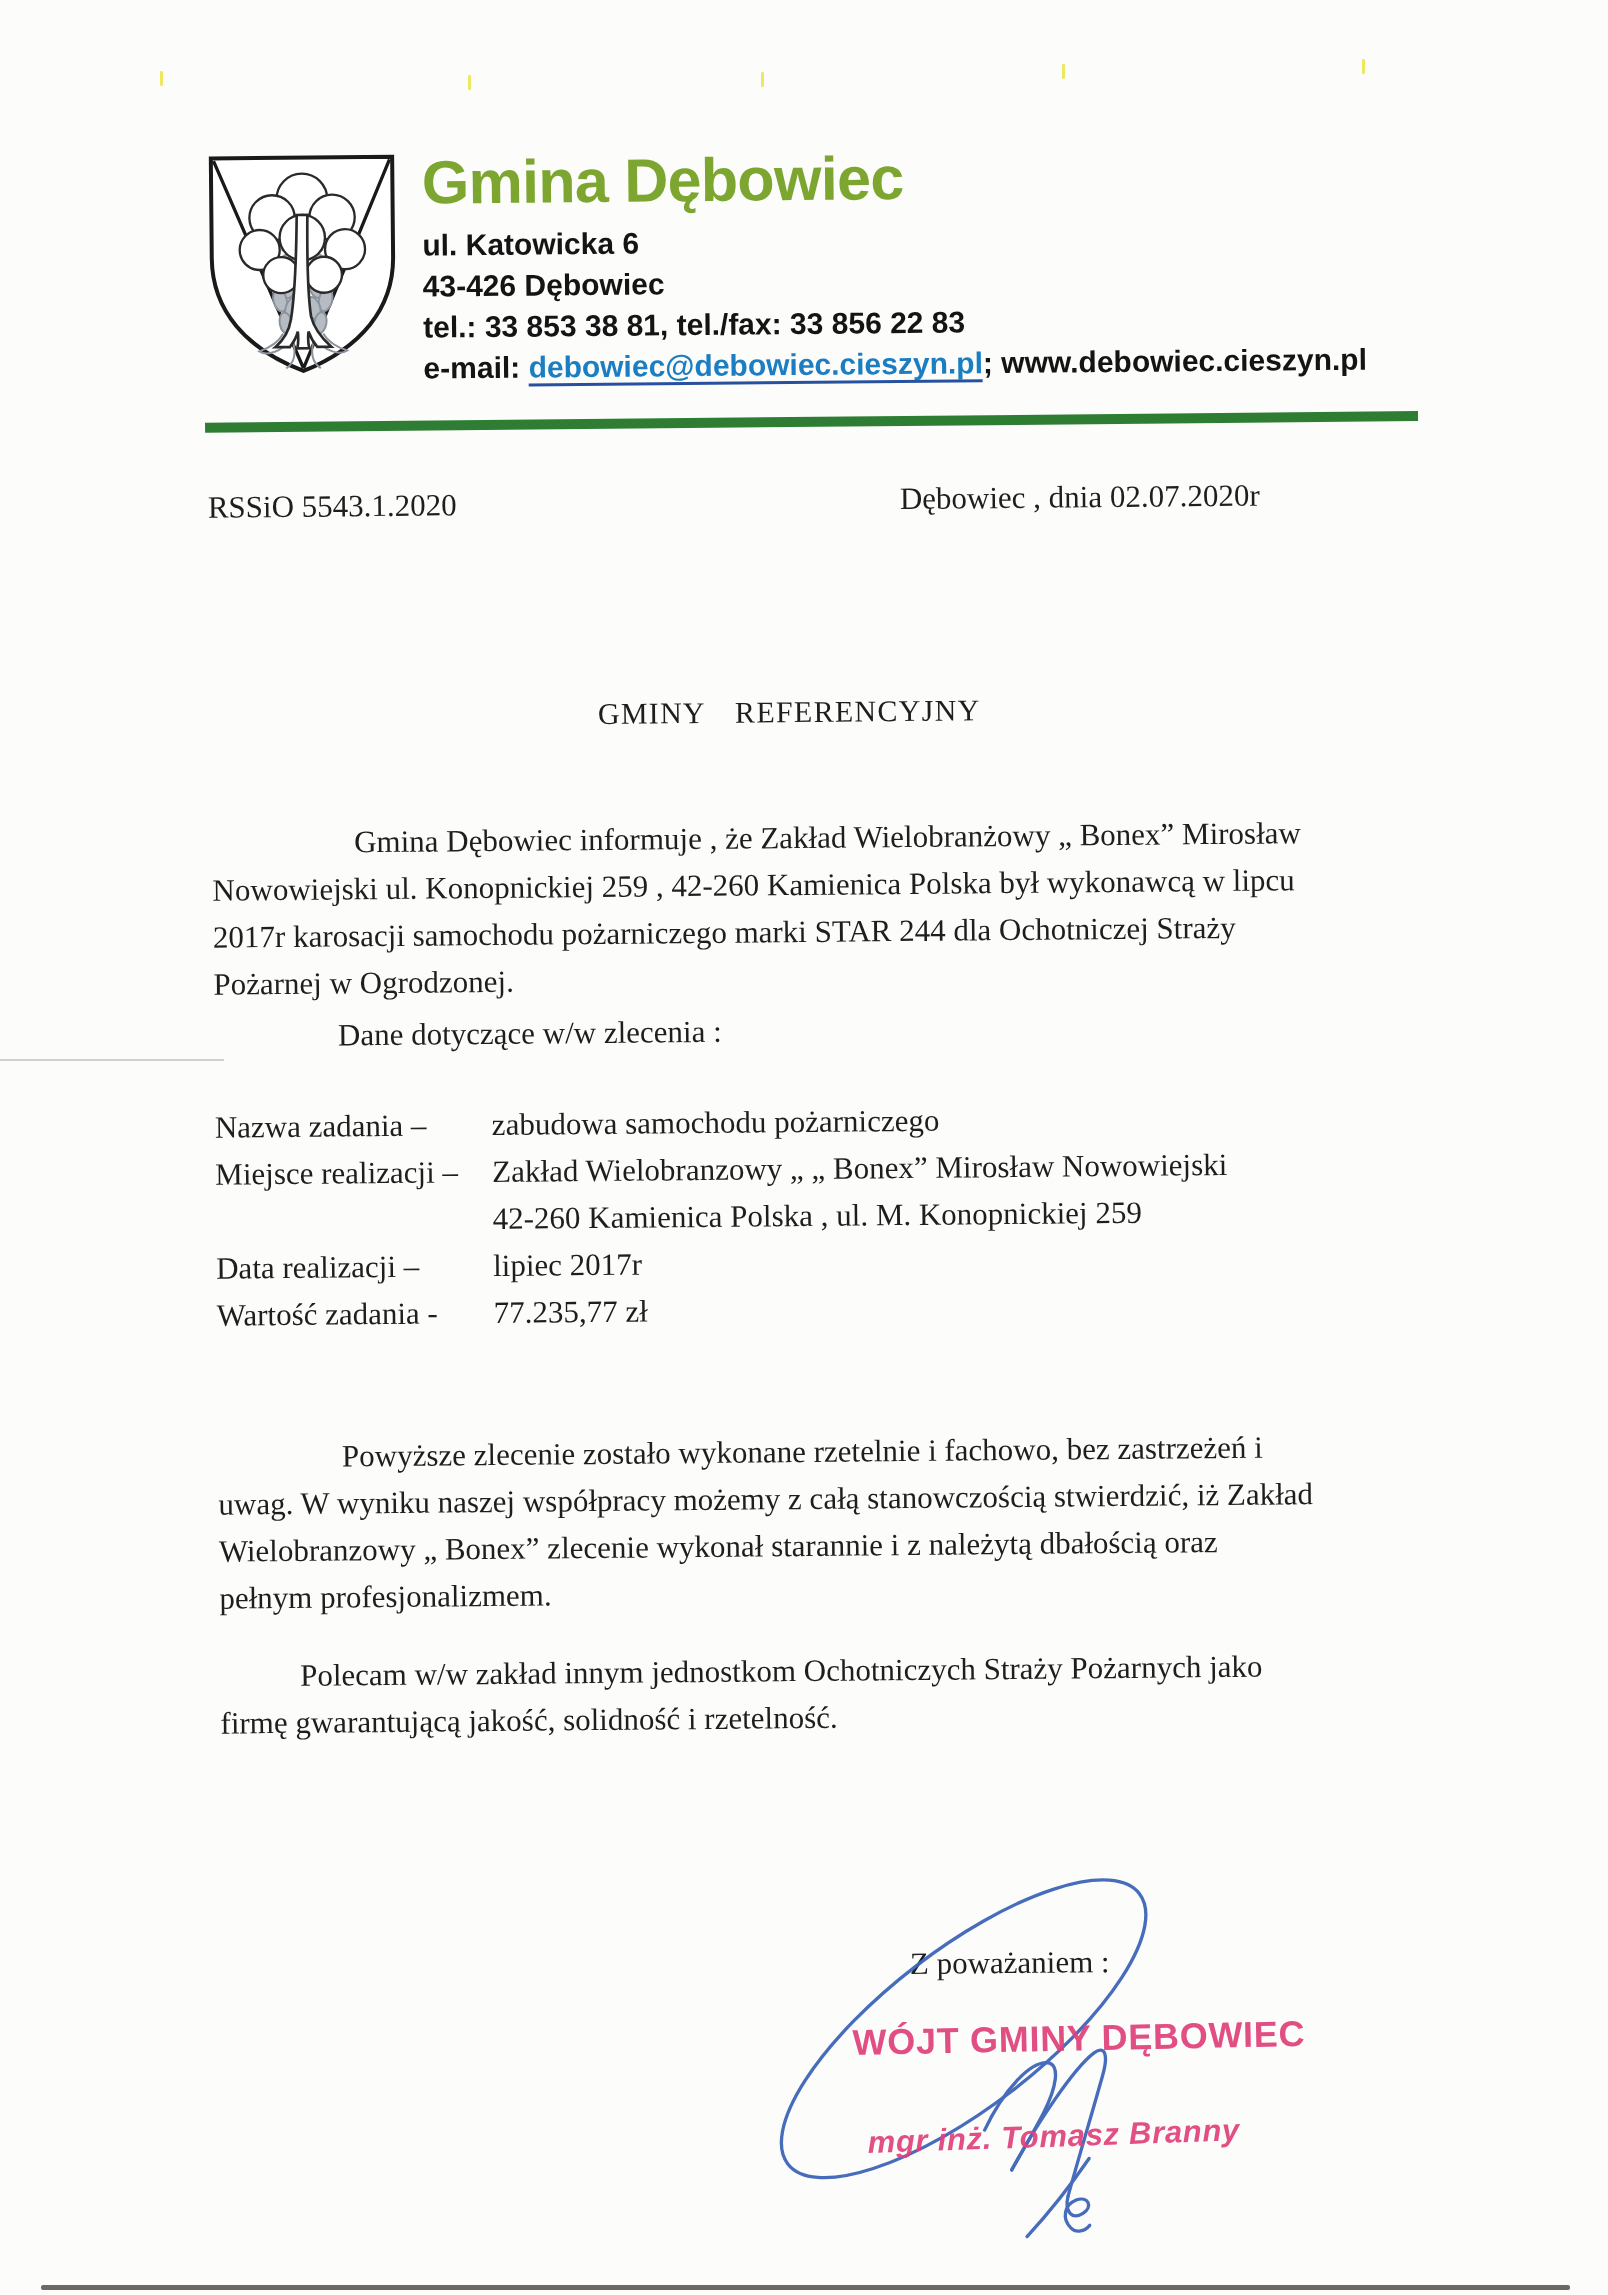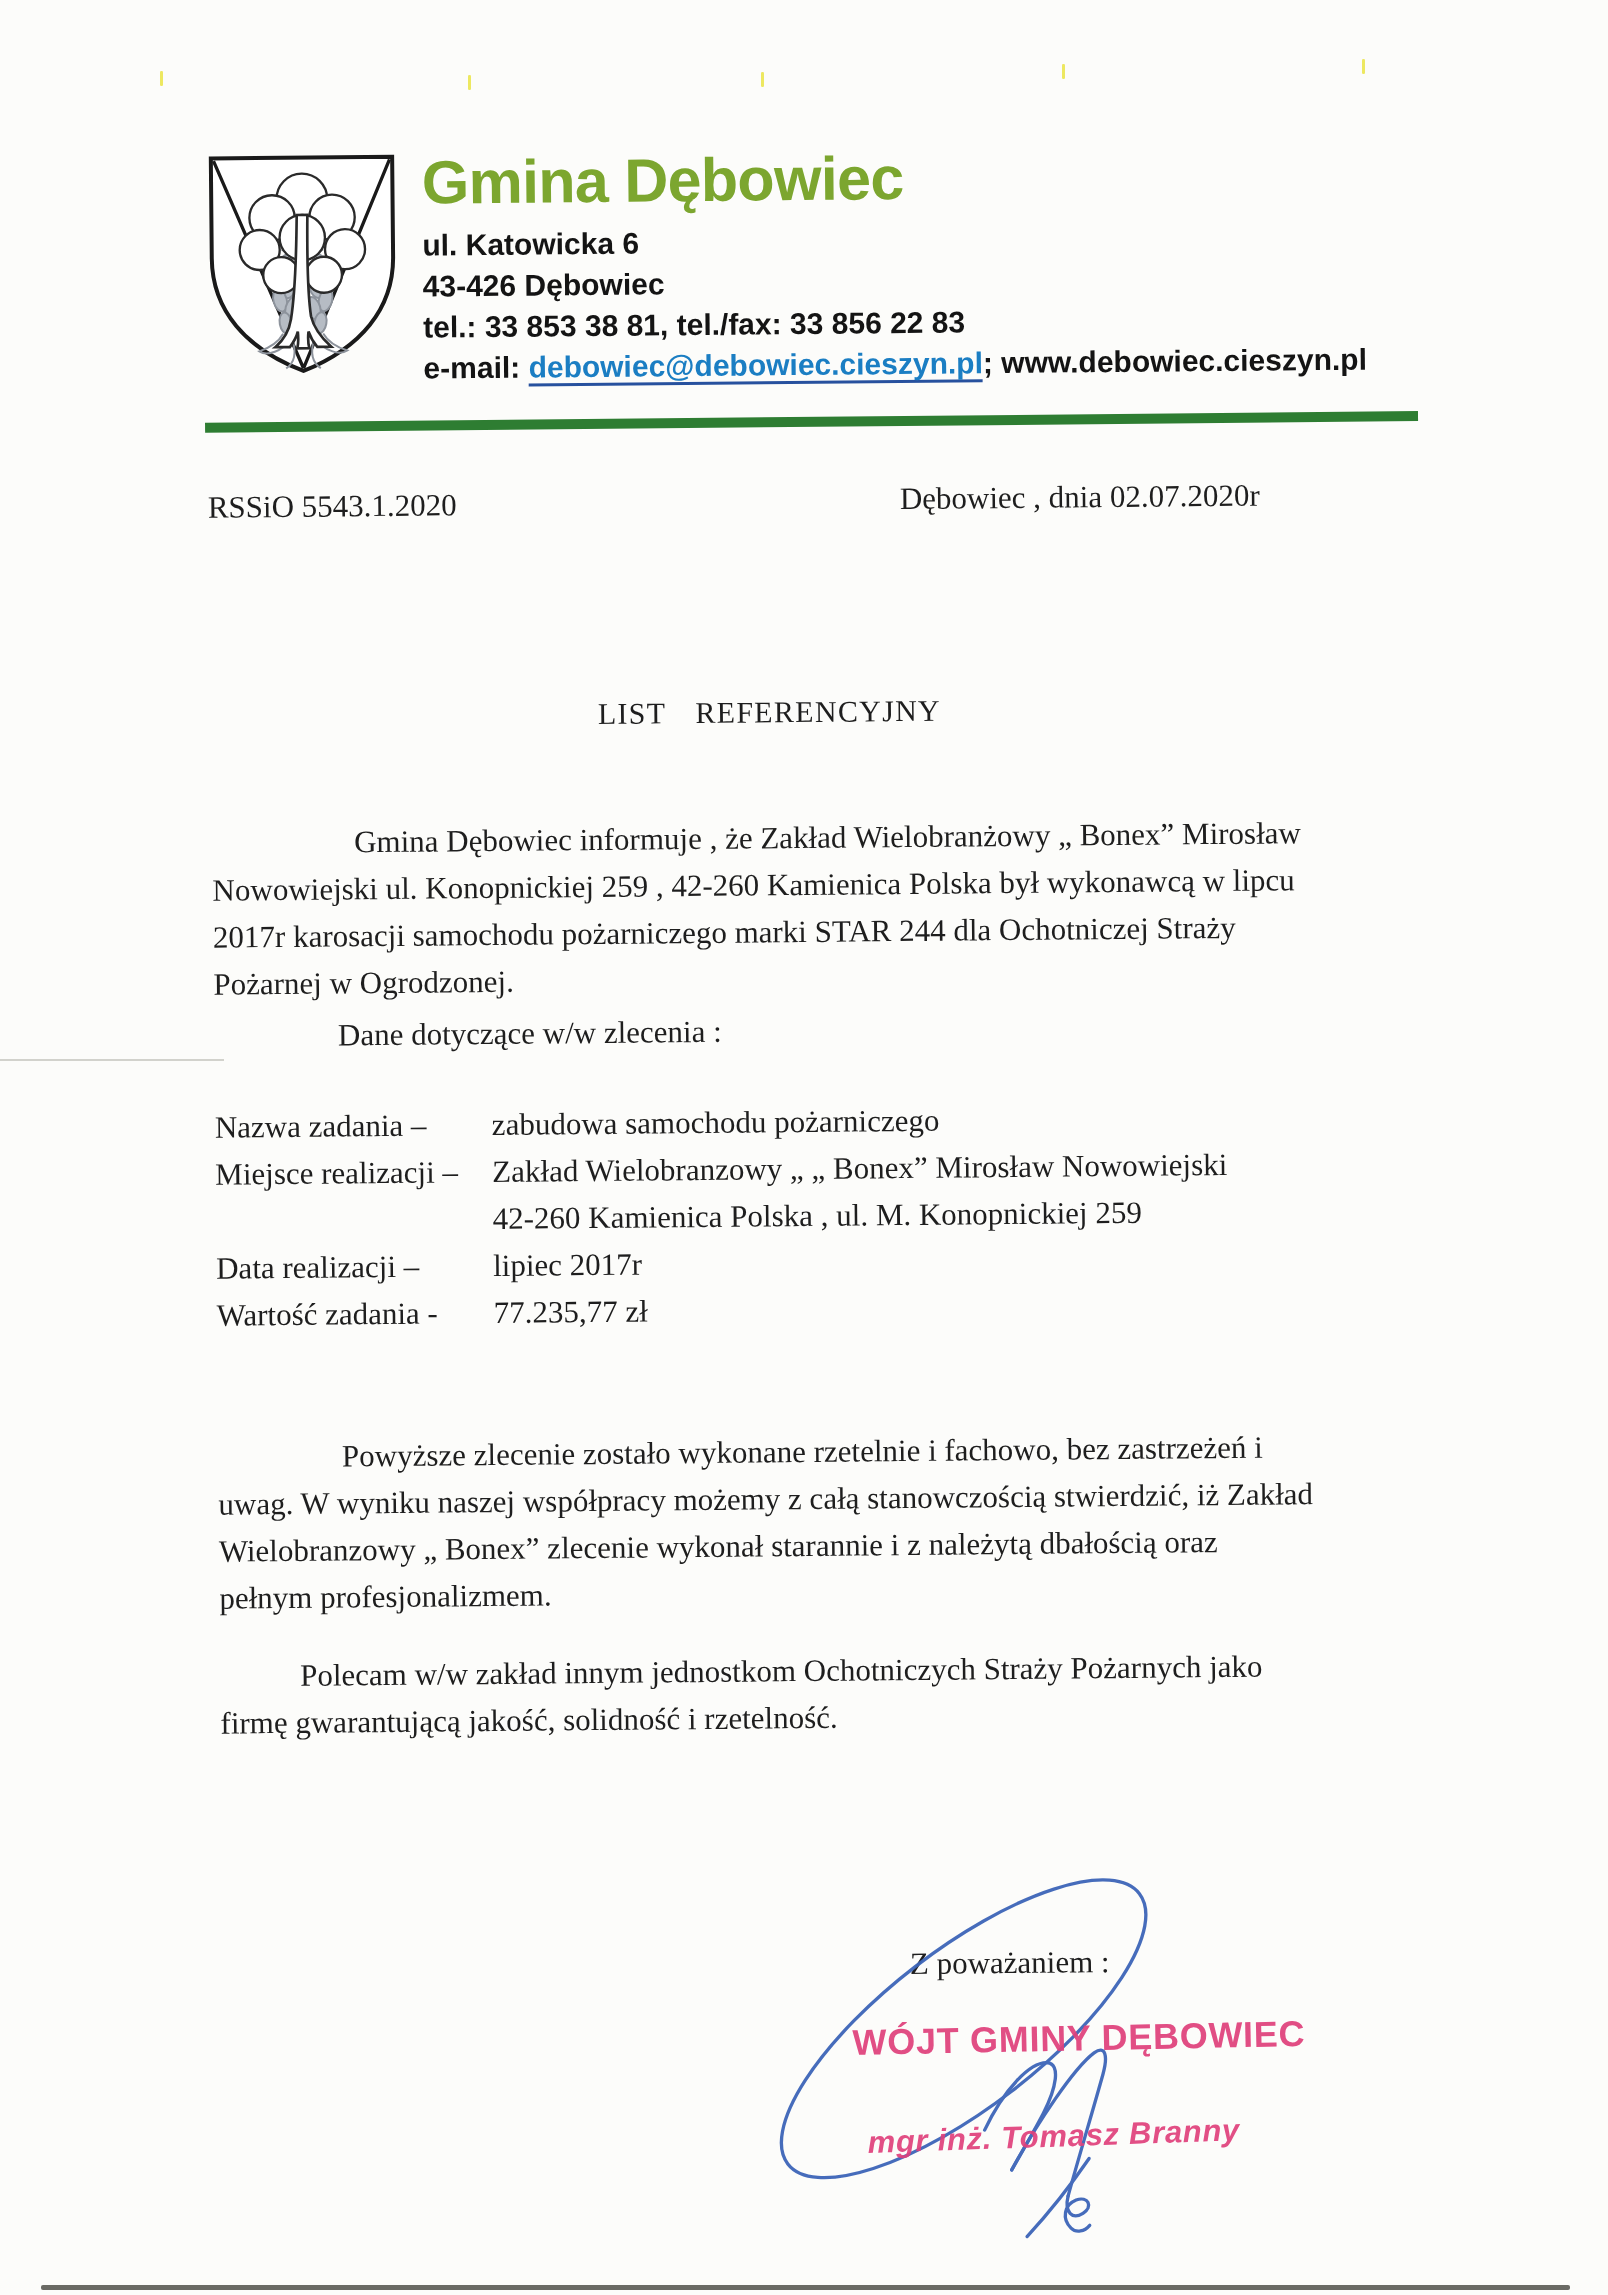--- a/index.html
+++ b/index.html
@@ -113,21 +113,21 @@
         <div><span>e-mail: </span><a class="email-link">debowiec@debowiec.cieszyn.pl</a><span>; </span><span>www.debowiec.cieszyn.pl</span></div>
       </div>
     </div>
 
     <div class="rule"></div>
 
     <div class="serif ref">RSSiO 5543.1.2020</div>
     <div class="serif dateline">Dębowiec , dnia 02.07.2020r</div>
 
     <div class="title">
-      <span>LIST</span>
+      <span>GMINY</span>
       <span>REFERENCYJNY</span>
     </div>
 
     <p class="serif para p1">Gmina Dębowiec informuje , że Zakład Wielobranżowy „ Bonex” Mirosław
 Nowowiejski ul. Konopnickiej 259 , 42-260 Kamienica Polska był wykonawcą w lipcu
 2017r karosacji samochodu pożarniczego marki STAR 244 dla Ochotniczej Straży
 Pożarnej w Ogrodzonej.</p>
 
     <div class="serif sec-label">Dane dotyczące w/w zlecenia :</div>
 

